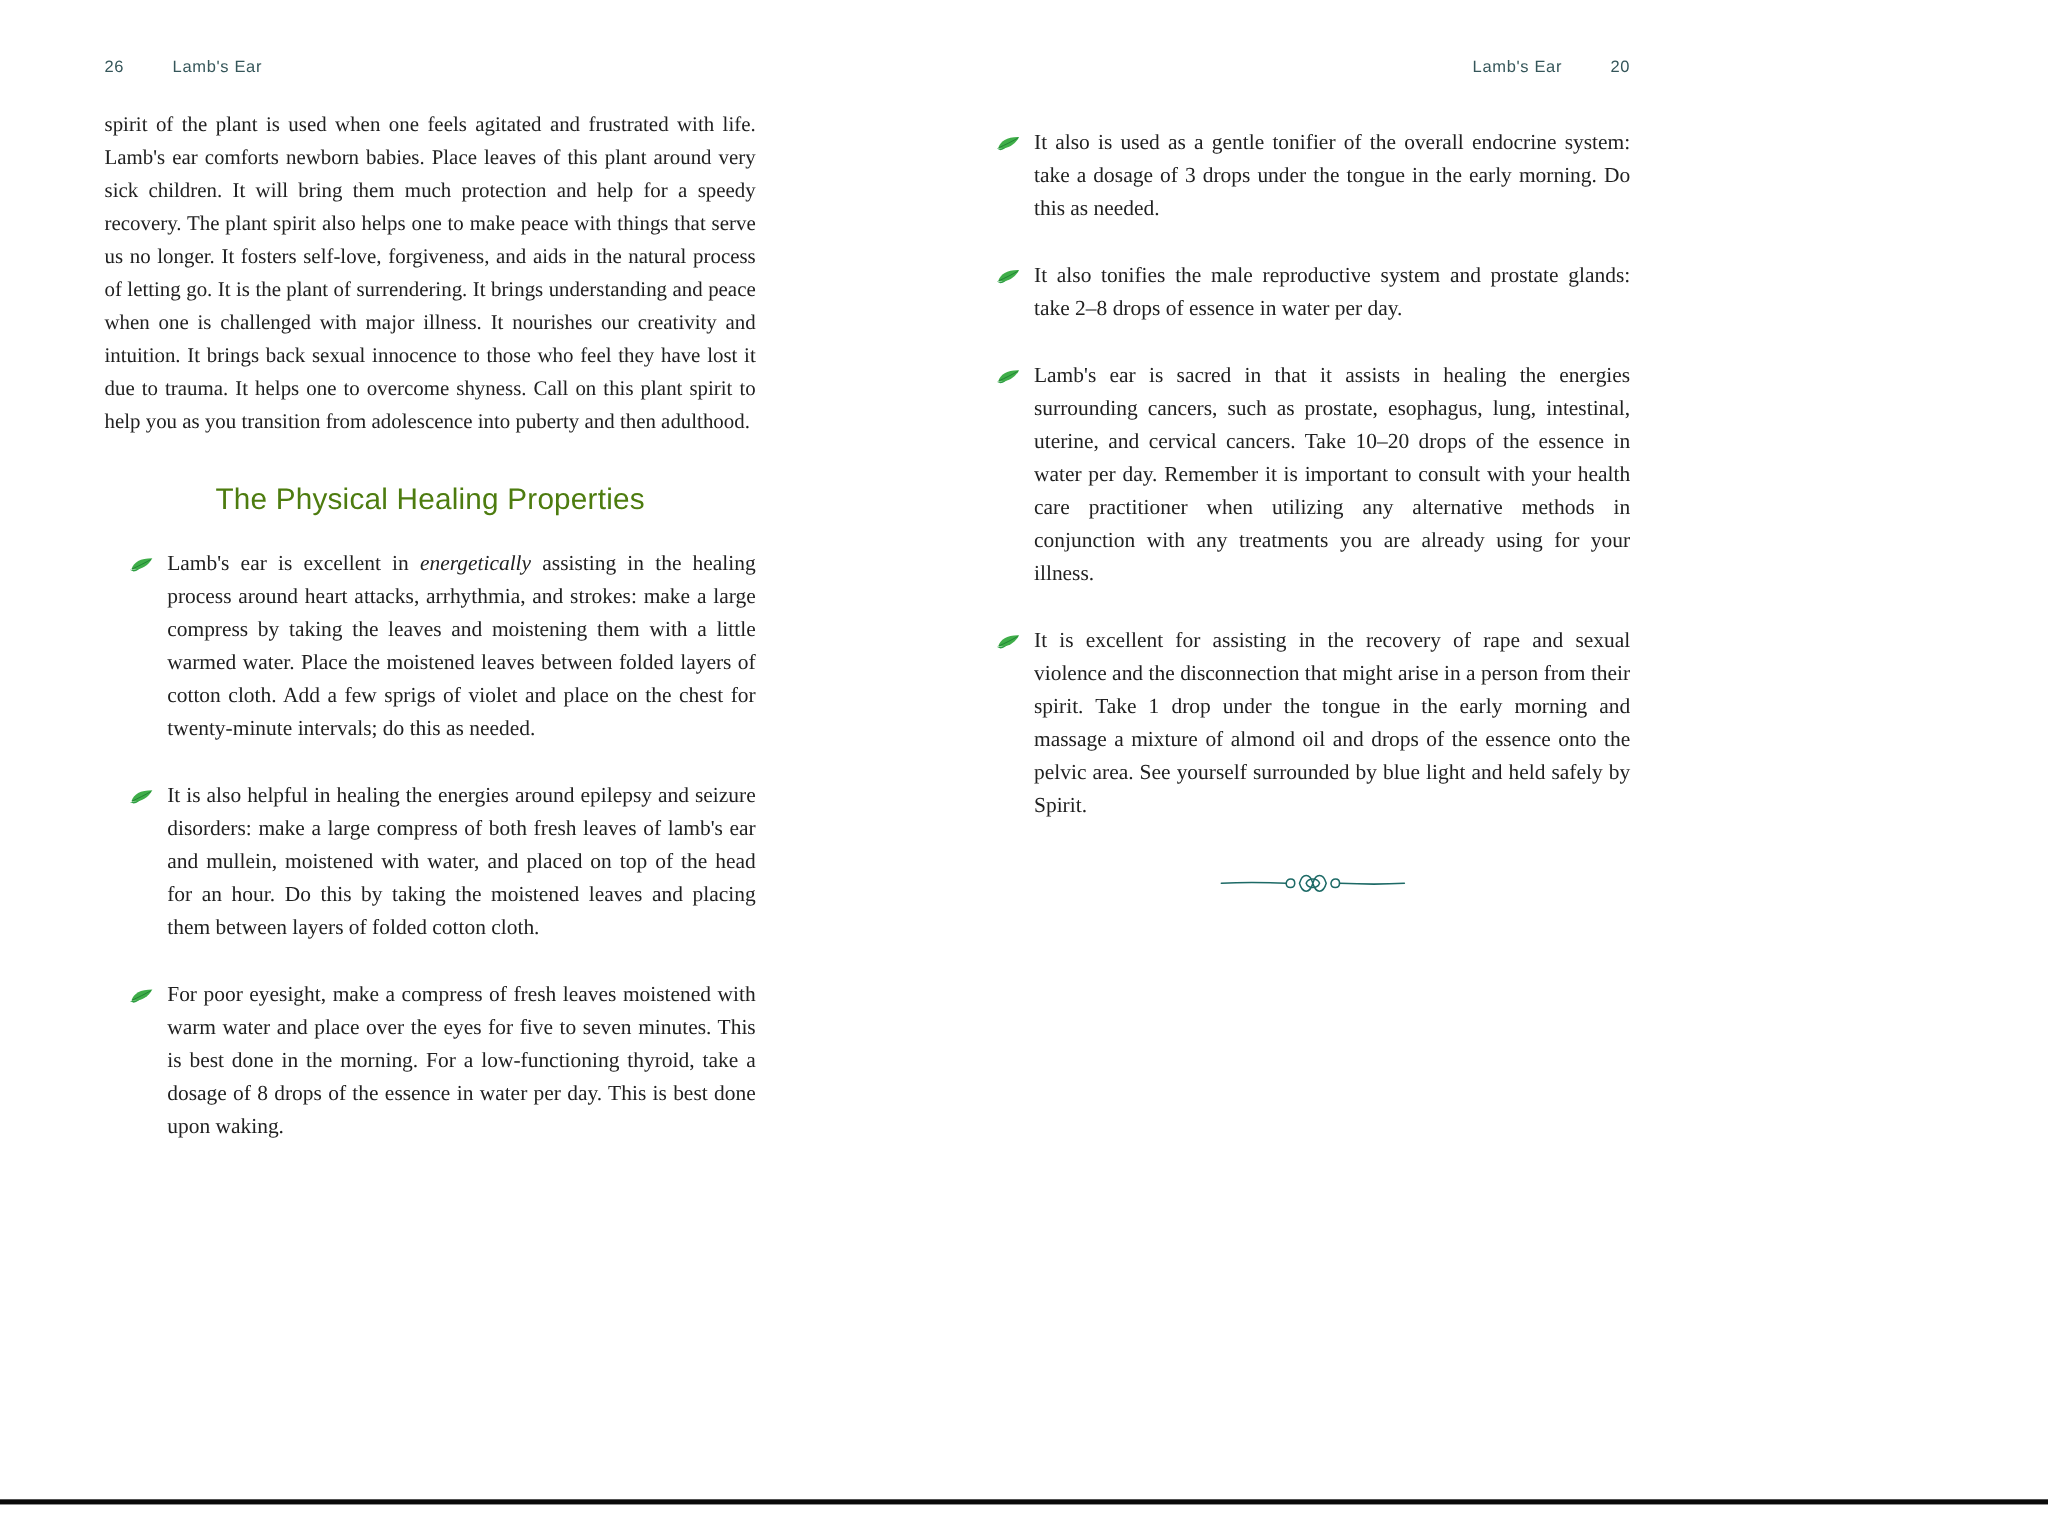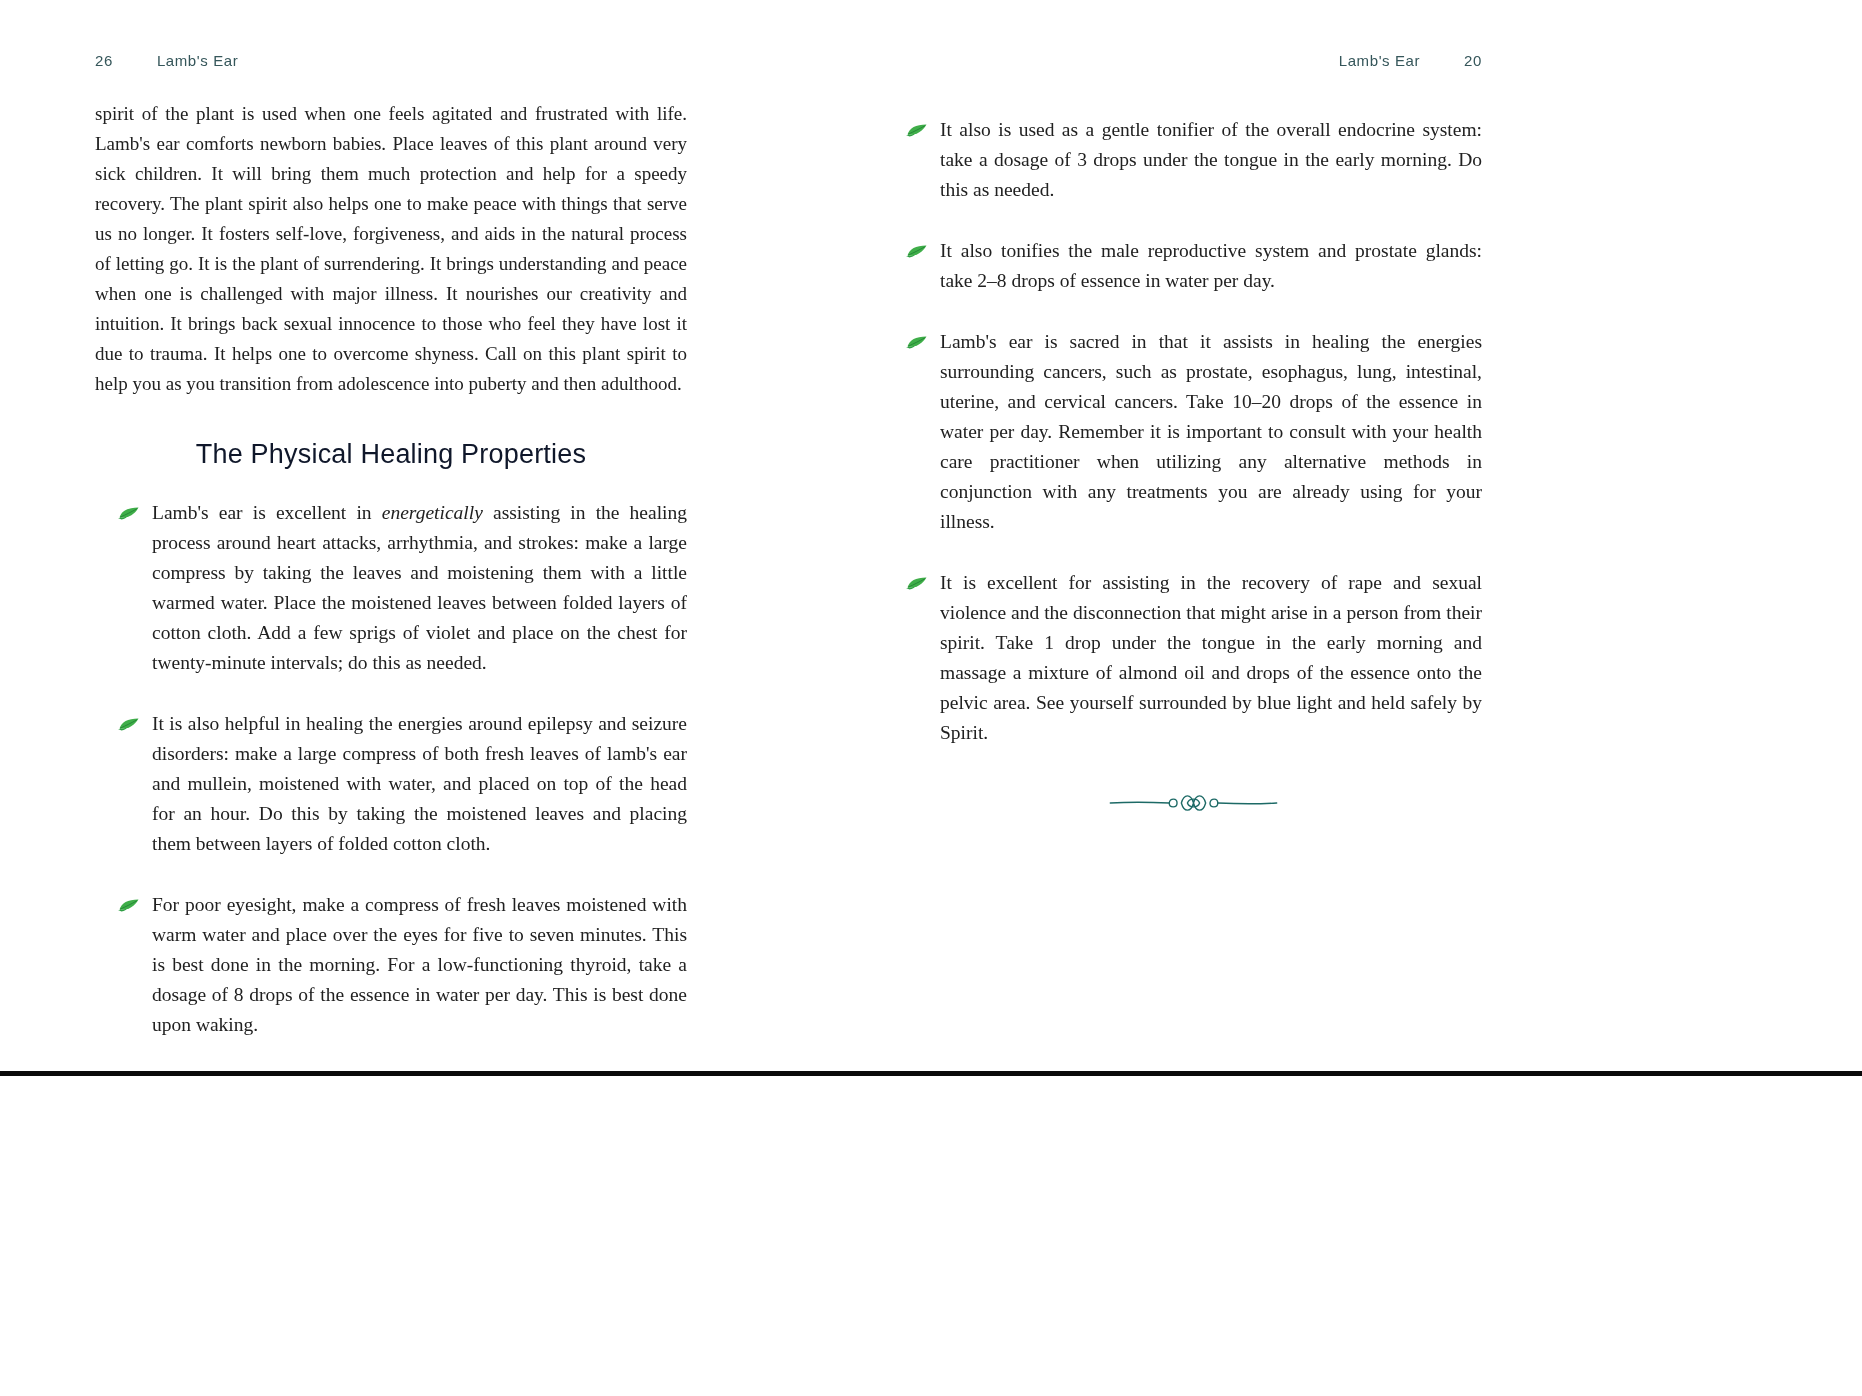--- a/index.html
+++ b/index.html
@@ -1,20 +1,20 @@
 <!DOCTYPE html>
 <html><head>
 <meta charset="utf-8">
 <style>
   * { margin: 0; padding: 0; box-sizing: border-box; }
   html, body { background: #ffffff; }
   .spread {
     position: relative;
     width: 1862px;
-    height: 1076px;
+    height: 1368px;
     background: #ffffff;
     font-family: "Liberation Serif", serif;
     color: #212121;
     overflow: hidden;
   }
   .page { position: absolute; top: 0; }
   .page-left  { left: 95px;  width: 592px; }
   .page-right { left: 905px; width: 577px; }
 
   .running-head {
@@ -36,21 +36,21 @@
     text-align: justify;
   }
 
   .section-heading {
     margin: 40px 0 28px 0;
     text-align: center;
     font-family: "Liberation Sans", sans-serif;
     font-weight: 400;
     font-size: 27px;
     letter-spacing: 0.2px;
-    color: #0f172a;
+    color: #4d7c0f;
   }
 
   .bullets { margin-top: 46px; }
   .page-left .bullets { margin-top: 0; }
   .bullet {
     display: flex;
     align-items: flex-start;
     margin-bottom: 31px;
   }
   .bullets.indented .bullet { padding-left: 22px; }

